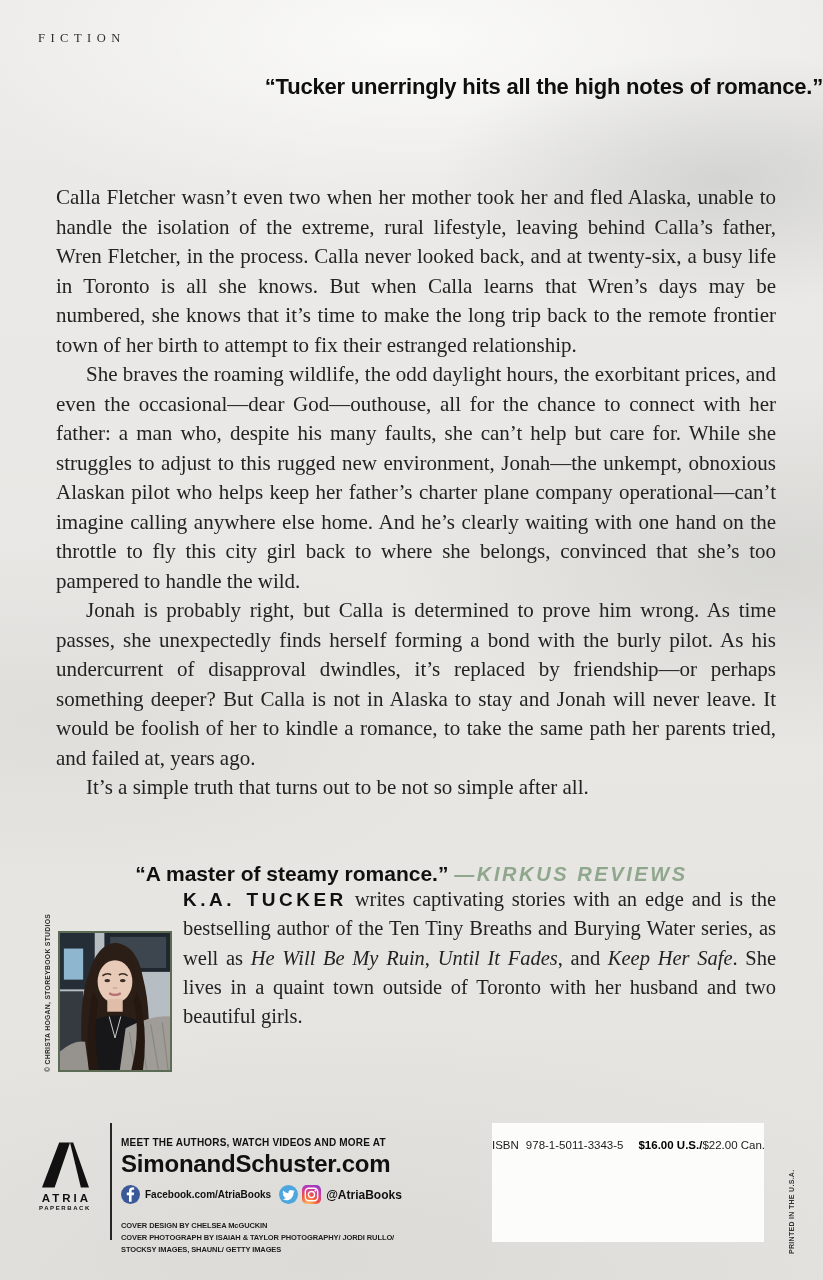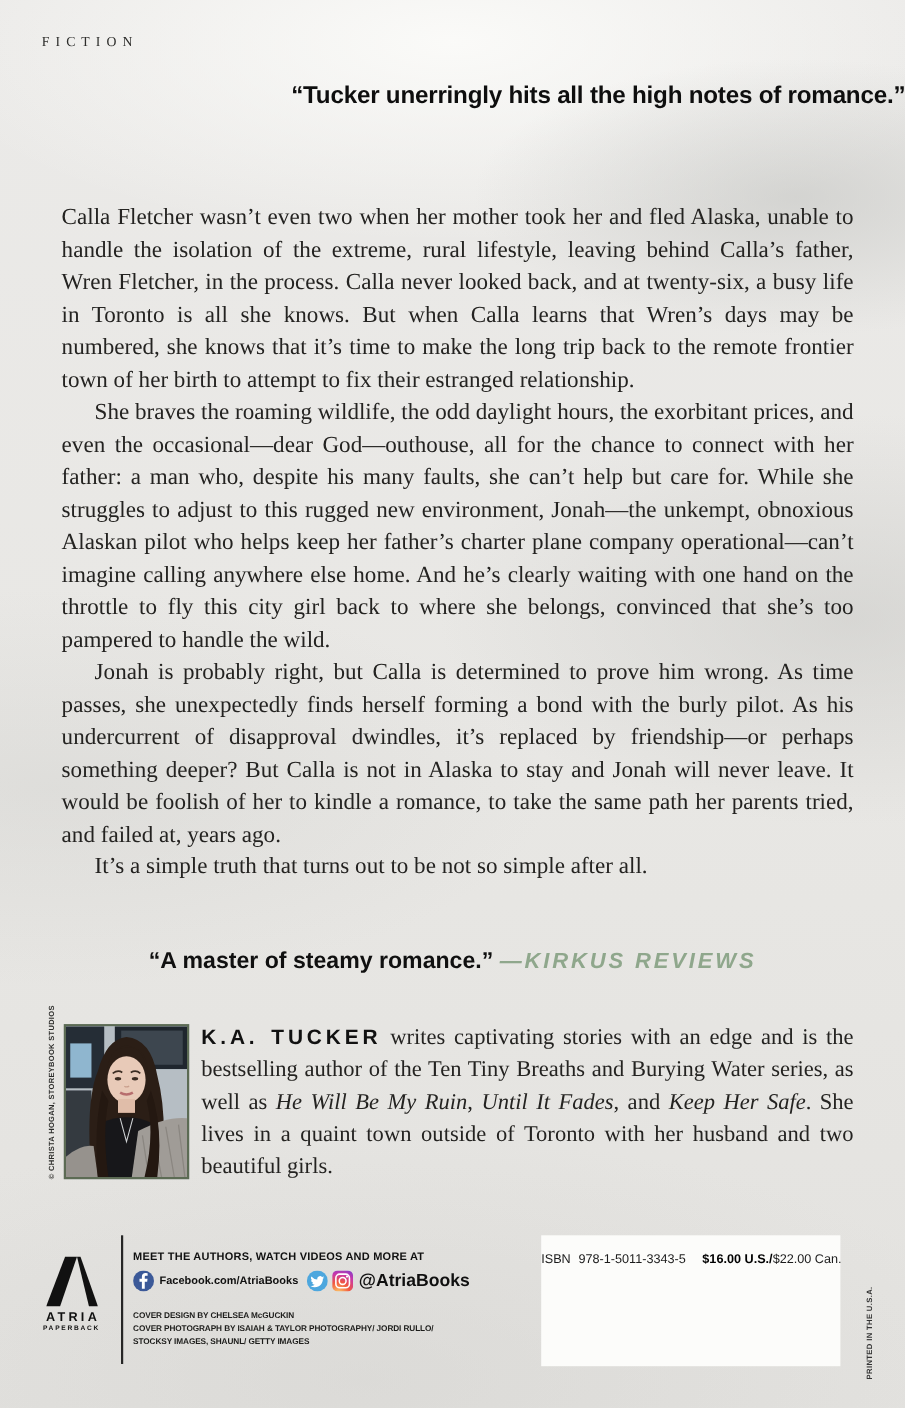--- a/index.html
+++ b/index.html
@@ -35,21 +35,21 @@
   .quote-mid .src-green{font-size:20px;}
 
   .author-photo{position:absolute;left:58px;top:931px;width:114px;height:141px;
     border:2px solid #5c6b54;box-sizing:border-box;background:#b8bfc4;}
   .author-photo svg{display:block;width:100%;height:100%;}
   .photo-credit{position:absolute;left:44px;top:1072px;transform-origin:0 0;
     transform:rotate(-90deg);white-space:nowrap;
     font-family:"Liberation Sans",sans-serif;font-size:6.8px;font-weight:bold;
     letter-spacing:.3px;color:#2c2c2a;}
 
-  .bio{position:absolute;left:183px;top:929px;width:593px;
+  .bio{position:absolute;left:183px;top:885px;width:593px;
     font-size:20.5px;line-height:29.3px;text-align:justify;color:#242321;}
   .bio .seg-name{font-family:"Liberation Sans",sans-serif;font-weight:bold;
     font-size:19px;letter-spacing:3.5px;color:#111;}
   .bio .seg-italic{font-style:italic;}
 
   .atria{position:absolute;left:39px;top:1141px;width:52px;text-align:right;color:#101010;}
   .atria svg{display:block;width:47px;height:48px;margin:0 auto;}
   .atria-name{font-family:"Liberation Sans",sans-serif;font-weight:bold;
     font-size:11.5px;letter-spacing:3px;margin-top:3px;}
   .atria-imprint{font-family:"Liberation Sans",sans-serif;font-weight:bold;
@@ -57,21 +57,21 @@
 
   .footer-divider{position:absolute;left:110px;top:1123px;width:2px;height:117px;background:#262626;}
 
   .footer-text{position:absolute;left:121px;top:1137px;color:#101010;
     font-family:"Liberation Sans",sans-serif;}
   .tagline{font-size:10px;font-weight:bold;letter-spacing:.2px;}
   .website{font-size:24px;font-weight:bold;letter-spacing:-0.2px;margin-top:2px;}
   .social{display:flex;align-items:center;margin-top:7px;}
   .social .icon{width:19px;height:19px;flex:none;}
   .social .label{font-size:10px;font-weight:bold;margin:0 8px 0 5px;text-align:center;}
-  .social .handle{font-size:16px;font-weight:bold;margin-left:5px;}
+  .social .handle{font-size:12px;font-weight:bold;margin-left:5px;}
   .social .icon + .icon{margin-left:4px;}
   .credits{margin-top:16px;font-size:7.5px;font-weight:bold;line-height:12px;
     letter-spacing:-0.1px;color:#1c1c1a;}
 
   .isbn-box{position:absolute;left:492px;top:1123px;width:272px;height:119px;background:#fcfcfa;}
   .isbn-line{margin-top:16px;text-align:center;font-family:"Liberation Sans",sans-serif;
     font-size:11.5px;color:#1b1b1b;white-space:nowrap;}
   .isbn-num{margin-left:7px;}
   .price-us{font-weight:bold;margin-left:15px;color:#000;}
 
@@ -140,20 +140,21 @@
       <polygon points="31,0 34.5,0 52,50 43,50" fill="#111"></polygon>
     </svg>
     <div class="atria-name">ATRIA</div>
     <div class="atria-imprint">PAPERBACK</div>
   </div>
 
   <div class="footer-divider"></div>
 
   <div class="footer-text">
     <div class="tagline">MEET THE AUTHORS, WATCH VIDEOS AND MORE AT</div>
+    <div class="website">SimonandSchuster.com</div>
     <div class="social">
       <svg class="icon" viewBox="0 0 24 24">
         <circle cx="12" cy="12" r="12" fill="#3b5998"></circle>
         <path fill="#fff" d="M13.4 21v-8.2h2.76l.41-3.2h-3.17V7.55c0-.93.26-1.56 1.59-1.56h1.68V3.13A22 22 0 0 0 14.2 3c-2.44 0-4.12 1.5-4.12 4.23v2.36H7.33v3.2h2.75V21h3.32z"></path>
       </svg>
       <span class="label">Facebook.com/AtriaBooks</span>
       <svg class="icon" viewBox="0 0 24 24">
         <circle cx="12" cy="12" r="12" fill="#4da7de"></circle>
         <path fill="#fff" transform="translate(4.1,4.9) scale(0.66)" d="M23.95 4.57a10 10 0 0 1-2.82.77 4.96 4.96 0 0 0 2.16-2.72c-.95.56-2 .96-3.13 1.18a4.92 4.92 0 0 0-8.38 4.48A13.97 13.97 0 0 1 1.64 3.16a4.92 4.92 0 0 0 1.52 6.57 4.9 4.9 0 0 1-2.23-.61v.06a4.92 4.92 0 0 0 3.95 4.83 5 5 0 0 1-2.21.08 4.94 4.94 0 0 0 4.6 3.42A9.87 9.87 0 0 1 0 19.54a13.94 13.94 0 0 0 7.55 2.21c9.05 0 14-7.5 14-13.99v-.63a10 10 0 0 0 2.4-2.56z"></path>
       </svg>

